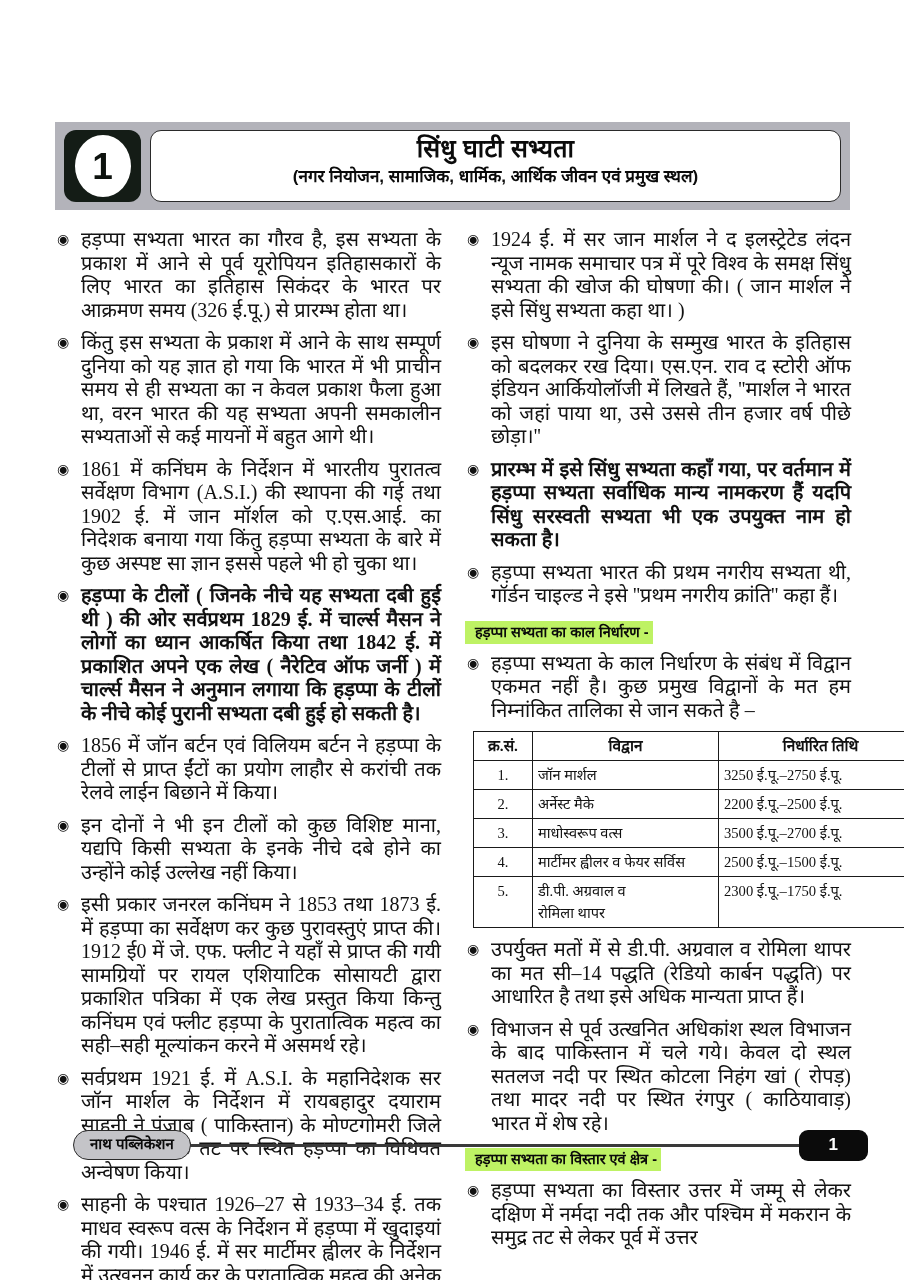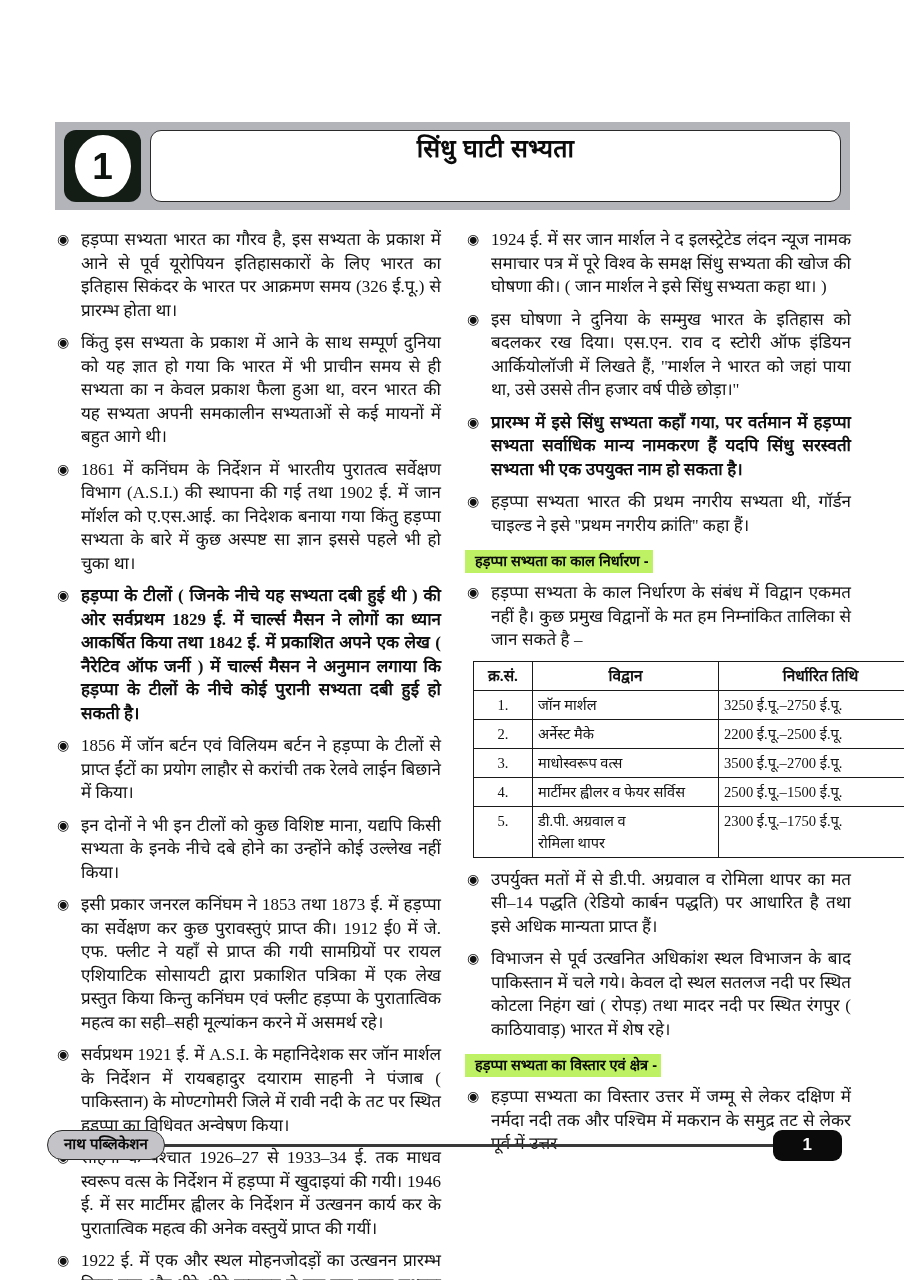--- a/index.html
+++ b/index.html
@@ -117,21 +117,21 @@
     width: 24px;
     font-size: 14px;
     line-height: 23px;
     color: #111;
     text-align: left;
     padding-left: 2px;
     font-family: "DejaVu Sans", sans-serif;
   }
   .bullet-text {
     flex: 1 1 auto;
-    font-size: 17px;
+    font-size: 20px;
     line-height: 23.5px;
     text-align: justify;
     text-justify: inter-word;
     word-spacing: 0.2px;
   }
   .bullet-text.bold {
     font-weight: bold;
   }
 
   
@@ -175,21 +175,21 @@
     width: 175px;
     text-align: left;
   }
   .scholars-table td.c-date {
     text-align: left;
   }
 
   
   .footer {
     position: absolute;
-    left: 47px;
+    left: 73px;
     top: 1128px;
     width: 795px;
     height: 34px;
     display: flex;
     align-items: center;
   }
   .footer-rule {
     flex: 1 1 auto;
     height: 3px;
     background: #3a3a3a;
@@ -227,20 +227,21 @@
 <body>
 
 <div class="page">
 
   <div class="chapter-banner">
     <div class="chapter-num-badge">
       <div class="chapter-num-circle">1</div>
     </div>
     <div class="chapter-title-box">
       <div class="chapter-title-main">सिंधु घाटी सभ्यता</div>
+      <div class="chapter-title-sub">(नगर नियोजन, सामाजिक, धार्मिक, आर्थिक जीवन एवं प्रमुख स्थल)</div>
     </div>
   </div>
 
   <div class="columns">
 
     <div class="col">
 
       <div class="bullet-item">
         <span class="bullet-marker">◉</span>
         <span class="bullet-text">हड़प्पा सभ्यता भारत का गौरव है, इस सभ्यता के प्रकाश में आने से पूर्व यूरोपियन इतिहासकारों के लिए भारत का इतिहास सिकंदर के भारत पर आक्रमण समय (326 ई.पू.) से प्रारम्भ होता था।</span>

